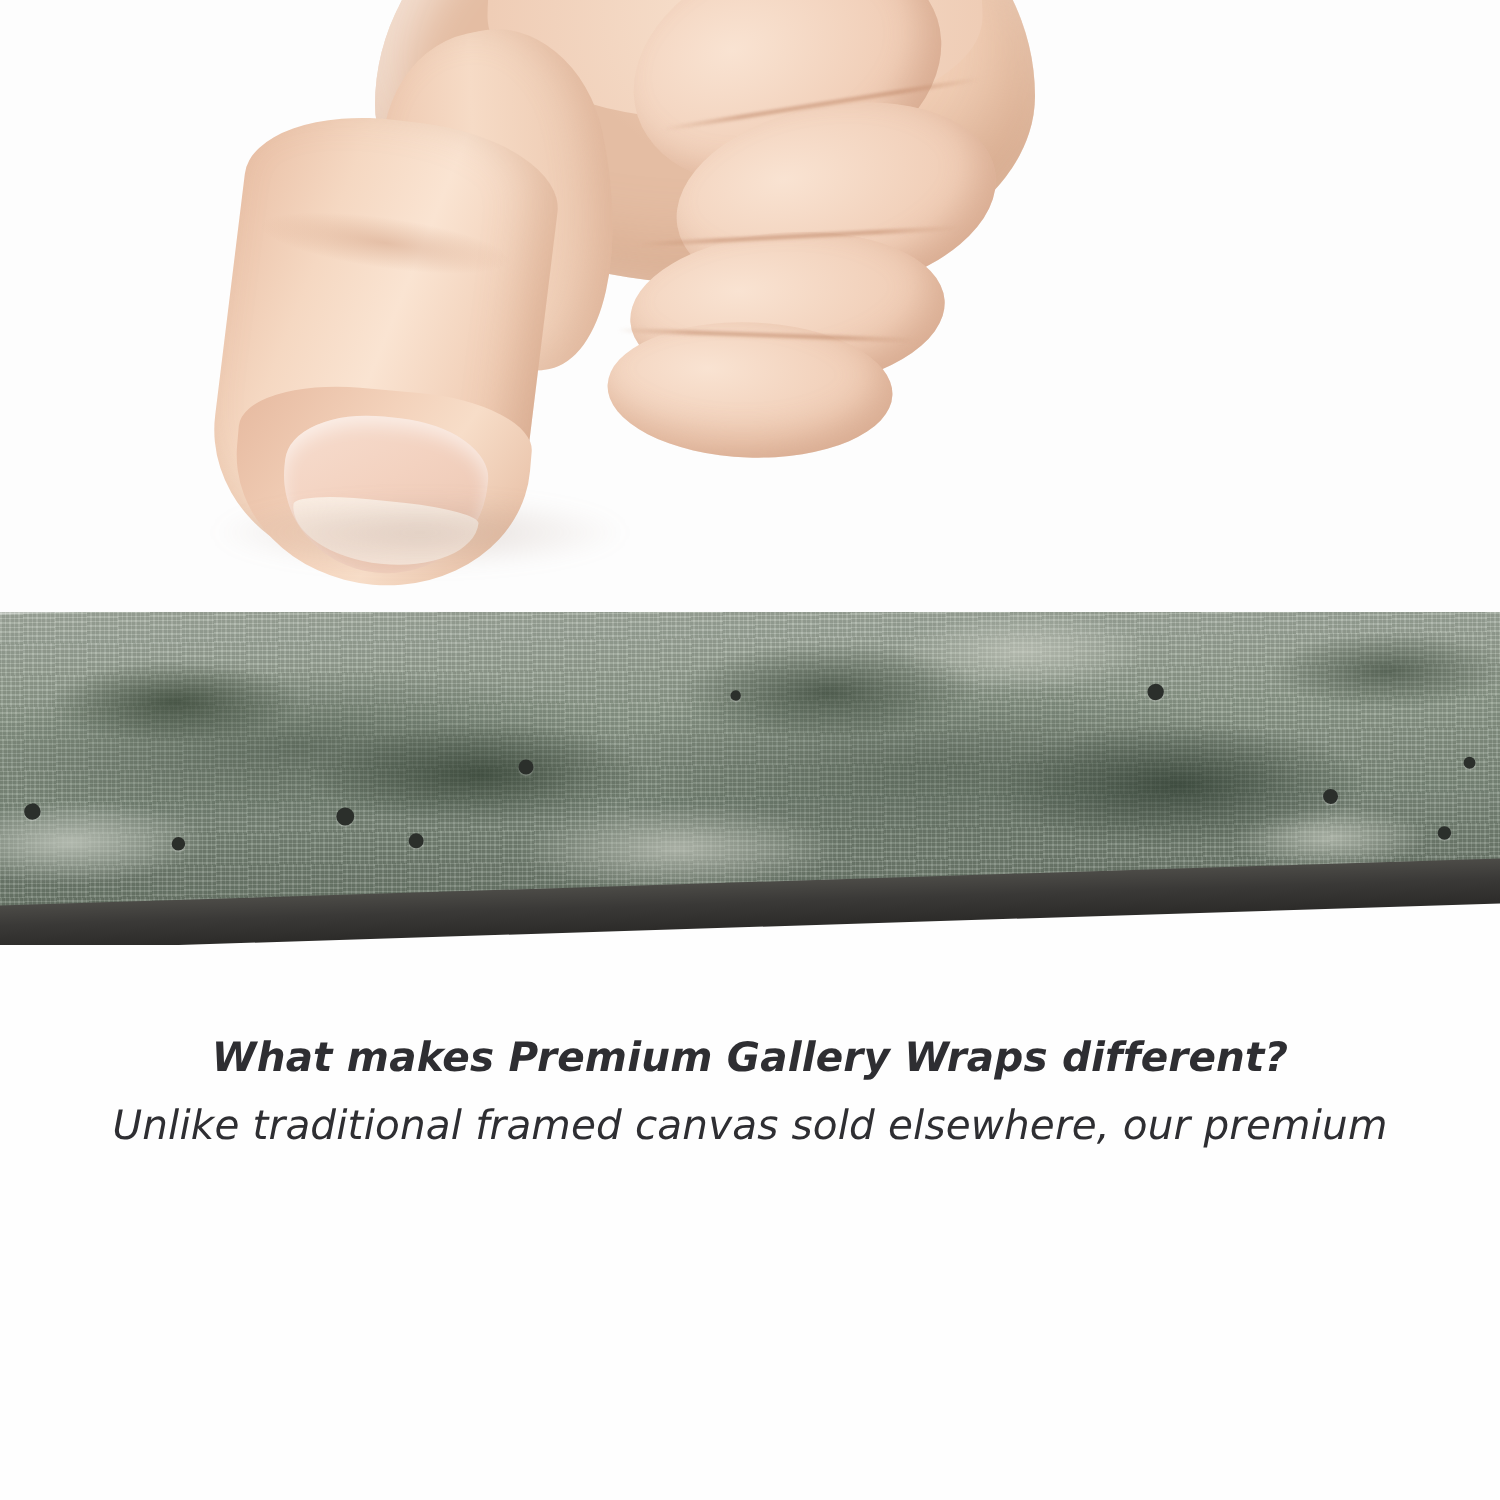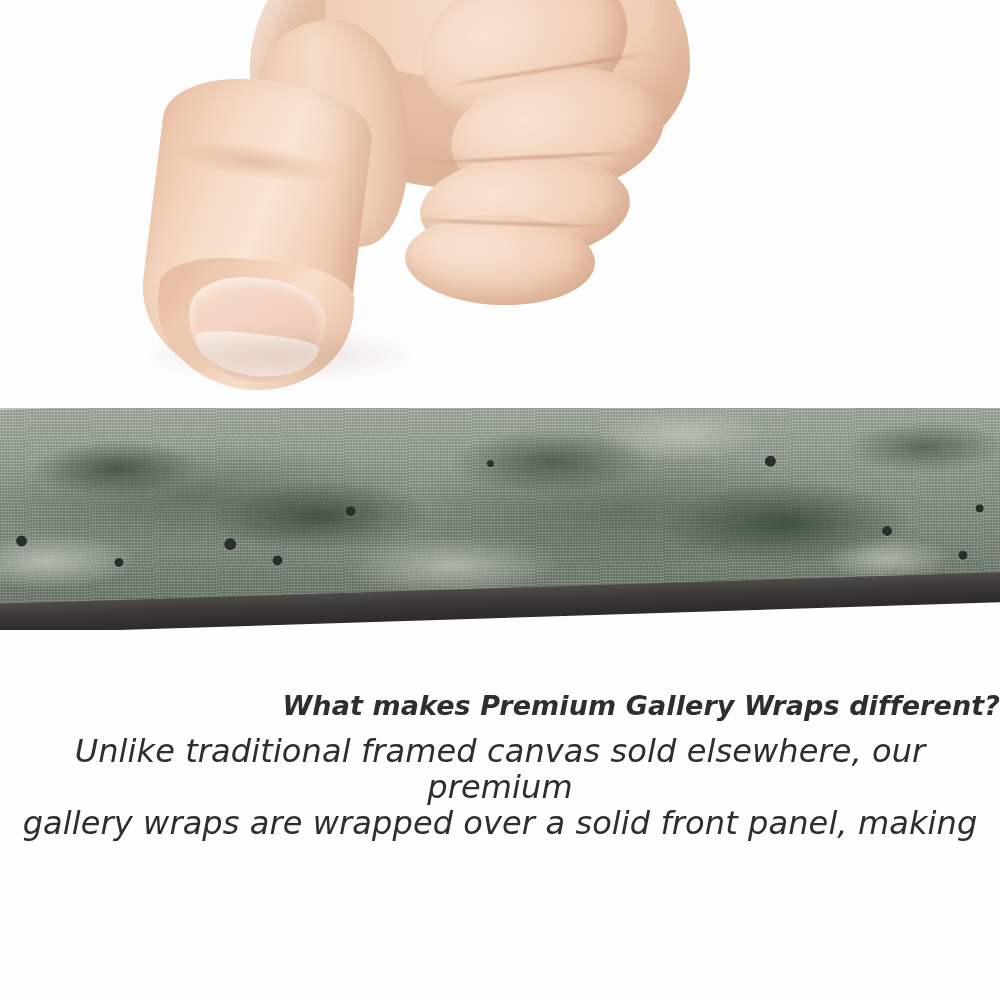--- a/index.html
+++ b/index.html
@@ -243,24 +243,23 @@
     text-align: center;
     color: #2e2e32;
     font-family: "DejaVu Sans", sans-serif;
     font-style: italic;
   }
   .caption-title {
     font-size: 27px;
     font-weight: 700;
     letter-spacing: 0.1px;
     margin-bottom: 12px;
-    text-align: right;
   }
   .caption-line {
-    font-size: 32px;
+    font-size: 27px;
     font-weight: 400;
     line-height: 36px;
     letter-spacing: 0.1px;
   }
   .caption-line.last {
     margin-top: 10px;
   }
 </style>
 </head>
 <body>
@@ -302,16 +301,15 @@
       <div class="speck" style="left:962px; top:158px; width:9px;  height:9px;"></div>
       <div class="speck" style="left:980px; top:112px; width:8px;  height:8px;"></div>
       <div class="canvas-top-line"></div>
       <div class="canvas-bottom-edge"></div>
     </div>
   </div>
 
   <div class="caption">
     <div class="caption-title">What makes Premium Gallery Wraps different?</div>
     <div class="caption-line">Unlike traditional framed canvas sold elsewhere, our premium</div>
-    <div class="caption-line">gallery wraps are wrapped over a solid front panel, making</div>
   </div>
 
 </div>
 
 </body></html>

